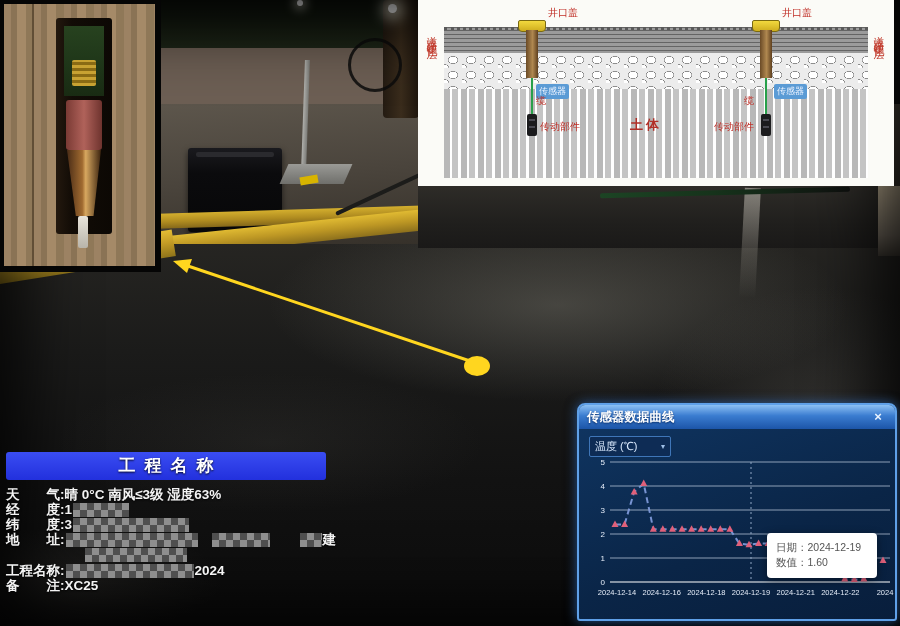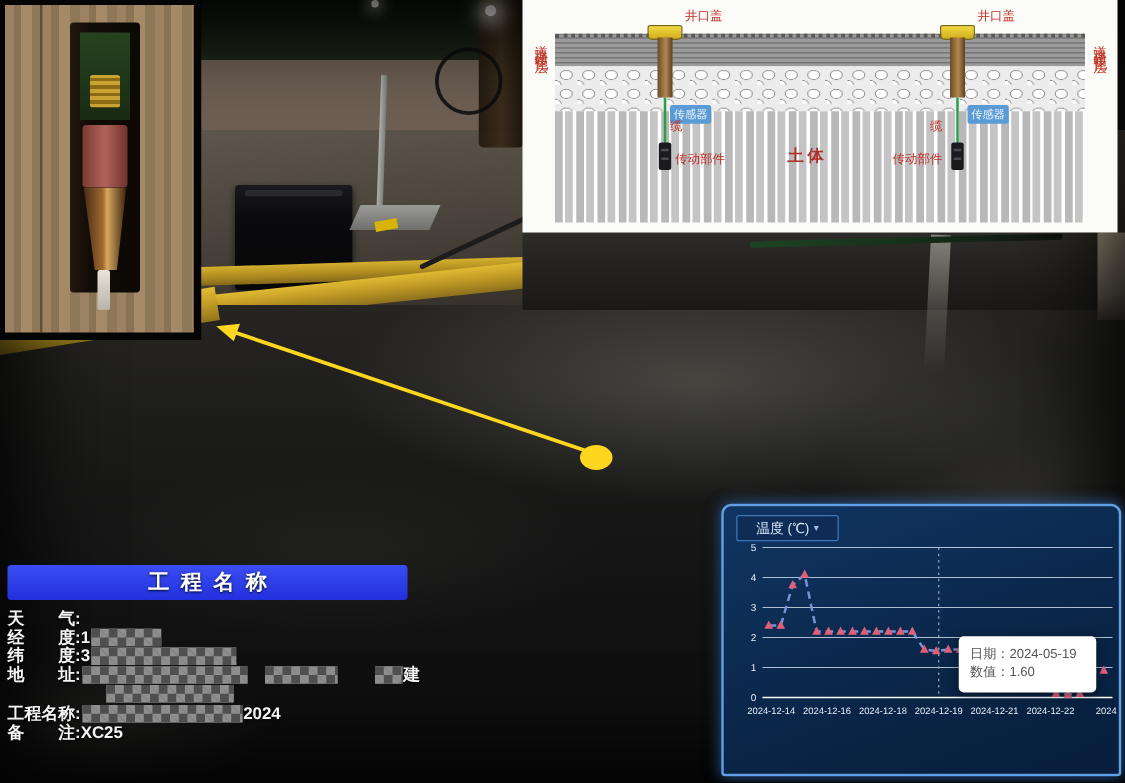--- a/index.html
+++ b/index.html
@@ -149,21 +149,21 @@
     background:linear-gradient(160deg,#103663 0%,#0a2547 60%,#081e3c 100%); }
   .cw-titlebar { height:24px; display:flex; align-items:center; justify-content:space-between;
     background:linear-gradient(180deg,#8cc0f4 0%,#3a7cd0 45%,#1c55a8 100%); padding:0 8px; cursor:default; }
   .cw-title { color:#fff; font-size:12.5px; font-weight:bold; text-shadow:0 1px 2px rgba(0,30,80,.8); }
   .cw-close { color:#eaf4ff; font-size:13px; font-weight:bold; width:18px; height:18px;
     text-align:center; line-height:18px; cursor:pointer; }
   .cw-body { position:relative; width:100%; height:192px; }
   .cw-dropdown { position:absolute; left:10px; top:7px; width:82px; height:21px;
     background:#0e2c55; border:1px solid #3f76b8; border-radius:2px; color:#d8e8fc;
     font-size:11px; display:flex; align-items:center; justify-content:space-between;
-    padding:0 15px; cursor:pointer; }
+    padding:0 5px; cursor:pointer; }
   .cw-chevron { font-size:8px; color:#9fc0e8; }
   .cw-svg { position:absolute; left:4px; top:20px; }
   .cw-tooltip { position:absolute; left:188px; top:104px; width:110px; height:45px;
     background:#fff; border-radius:4px; box-shadow:0 2px 8px rgba(0,0,0,.45);
     padding:7px 9px; color:#555; font-size:10.5px; line-height:15px; white-space:nowrap; }
 </style>
 </head>
 <body>
 
 <div id="stage">
@@ -239,33 +239,37 @@
 
   <svg class="anno" width="900" height="626">
     <line id="anno-line" x1="470" y1="361" x2="188" y2="266" stroke-width="3" stroke="#ffd61f"></line>
     <polygon id="anno-head" points="173,261 192,259 187,273" fill="#ffd61f"></polygon>
     <ellipse id="anno-dot" cx="477" cy="366" rx="13" ry="10" fill="#ffd61f"></ellipse>
   </svg>
 
   <div class="record">
     <div class="rec-title">工程名称</div>
     <div class="rec-lines">
-      <div class="rec-line"><span>天　　气:</span></div>
+      <div class="rec-line"><span>天　　气:</span><span>晴 0°C 南风≤3级 湿度63%</span></div>
       <div class="rec-line"><span>经　　度:</span><span>1</span><span class="mosaic" style="width:56px;"></span></div>
       <div class="rec-line"><span>纬　　度:</span><span>3</span><span class="mosaic" style="width:116px;"></span></div>
       <div class="rec-line"><span>地　　址:</span><span class="mosaic" style="width:132px;"></span><span class="mos-gap" style="width:12px;"></span><span class="mosaic" style="width:58px;"></span><span class="mos-gap" style="width:28px;"></span><span class="mosaic" style="width:22px;"></span><span>建</span></div>
       <div class="rec-gaprow">
           <span class="mosaic"></span>
         </div>
       <div class="rec-line"><span>工程名称:</span><span class="mosaic" style="width:128px;"></span><span>2024</span></div>
       <div class="rec-line"><span>备　　注:</span><span>XC25</span></div>
     </div>
   </div>
 
   <div class="chart-win">
+    <div class="cw-titlebar">
+      <span class="cw-title">传感器数据曲线</span>
+      <span class="cw-close">×</span>
+    </div>
     <div class="cw-body">
       <div class="cw-dropdown">
         <span>温度 (℃)</span>
         <span class="cw-chevron">▾</span>
       </div>
       <svg id="chart-svg" class="cw-svg" width="312" height="172">
           <line x1="27" y1="133" x2="307" y2="133" stroke="#ffffff" stroke-width="1.2"></line>
           <text x="22" y="136" text-anchor="end" font-size="8" fill="#e4ecf8" font-family="Liberation Sans, sans-serif">0</text>
           <line x1="27" y1="109" x2="307" y2="109" stroke="rgba(218,228,244,0.8)" stroke-width="0.8"></line>
           <text x="22" y="112" text-anchor="end" font-size="8" fill="#e4ecf8" font-family="Liberation Sans, sans-serif">1</text>
@@ -310,19 +314,19 @@
           <polygon points="233,114.6 236.5,121.1 229.5,121.1" fill="#e0607a"></polygon>
           <polygon points="242.57142857142856,114.12 246.07142857142856,120.62 239.07142857142856,120.62" fill="#e0607a"></polygon>
           <polygon points="252.14285714285714,114.6 255.64285714285714,121.1 248.64285714285714,121.1" fill="#e0607a"></polygon>
           <polygon points="261.7142857142857,126.12 265.2142857142857,132.62 258.2142857142857,132.62" fill="#e0607a"></polygon>
           <polygon points="271.2857142857143,126.6 274.7857142857143,133.1 267.7857142857143,133.1" fill="#e0607a"></polygon>
           <polygon points="280.8571428571429,126.12 284.3571428571429,132.62 277.3571428571429,132.62" fill="#e0607a"></polygon>
           <polygon points="290.42857142857144,108.6 293.92857142857144,115.1 286.92857142857144,115.1" fill="#e0607a"></polygon>
           <polygon points="300,107.4 303.5,113.9 296.5,113.9" fill="#e0607a"></polygon>
         </svg>
       <div class="cw-tooltip">
-        <div>日期：2024-05-19</div>
+        <div>日期：2024-12-19</div>
         <div>数值：1.60</div>
       </div>
     </div>
   </div>
 
 </div>
 
 </body></html>

